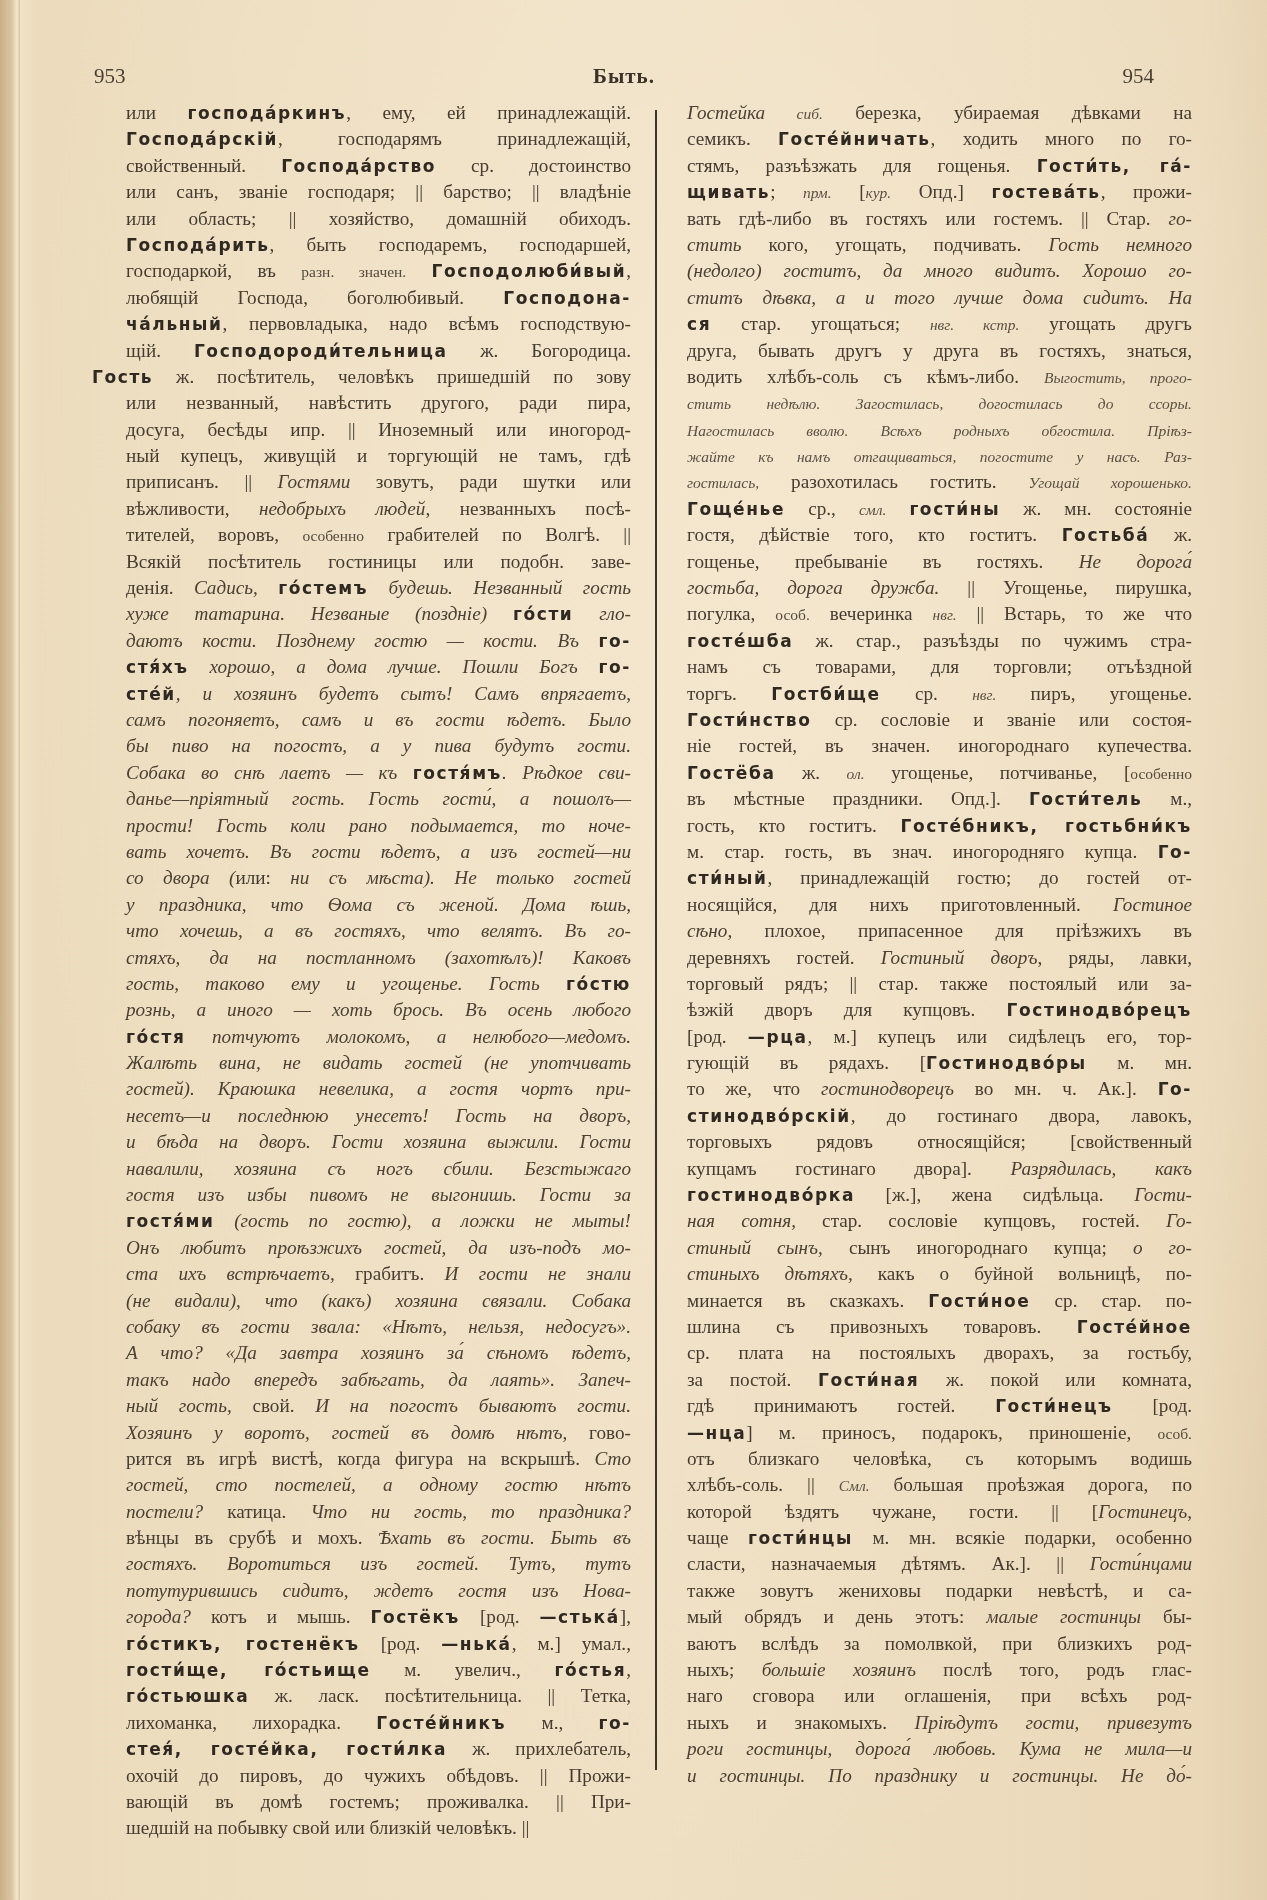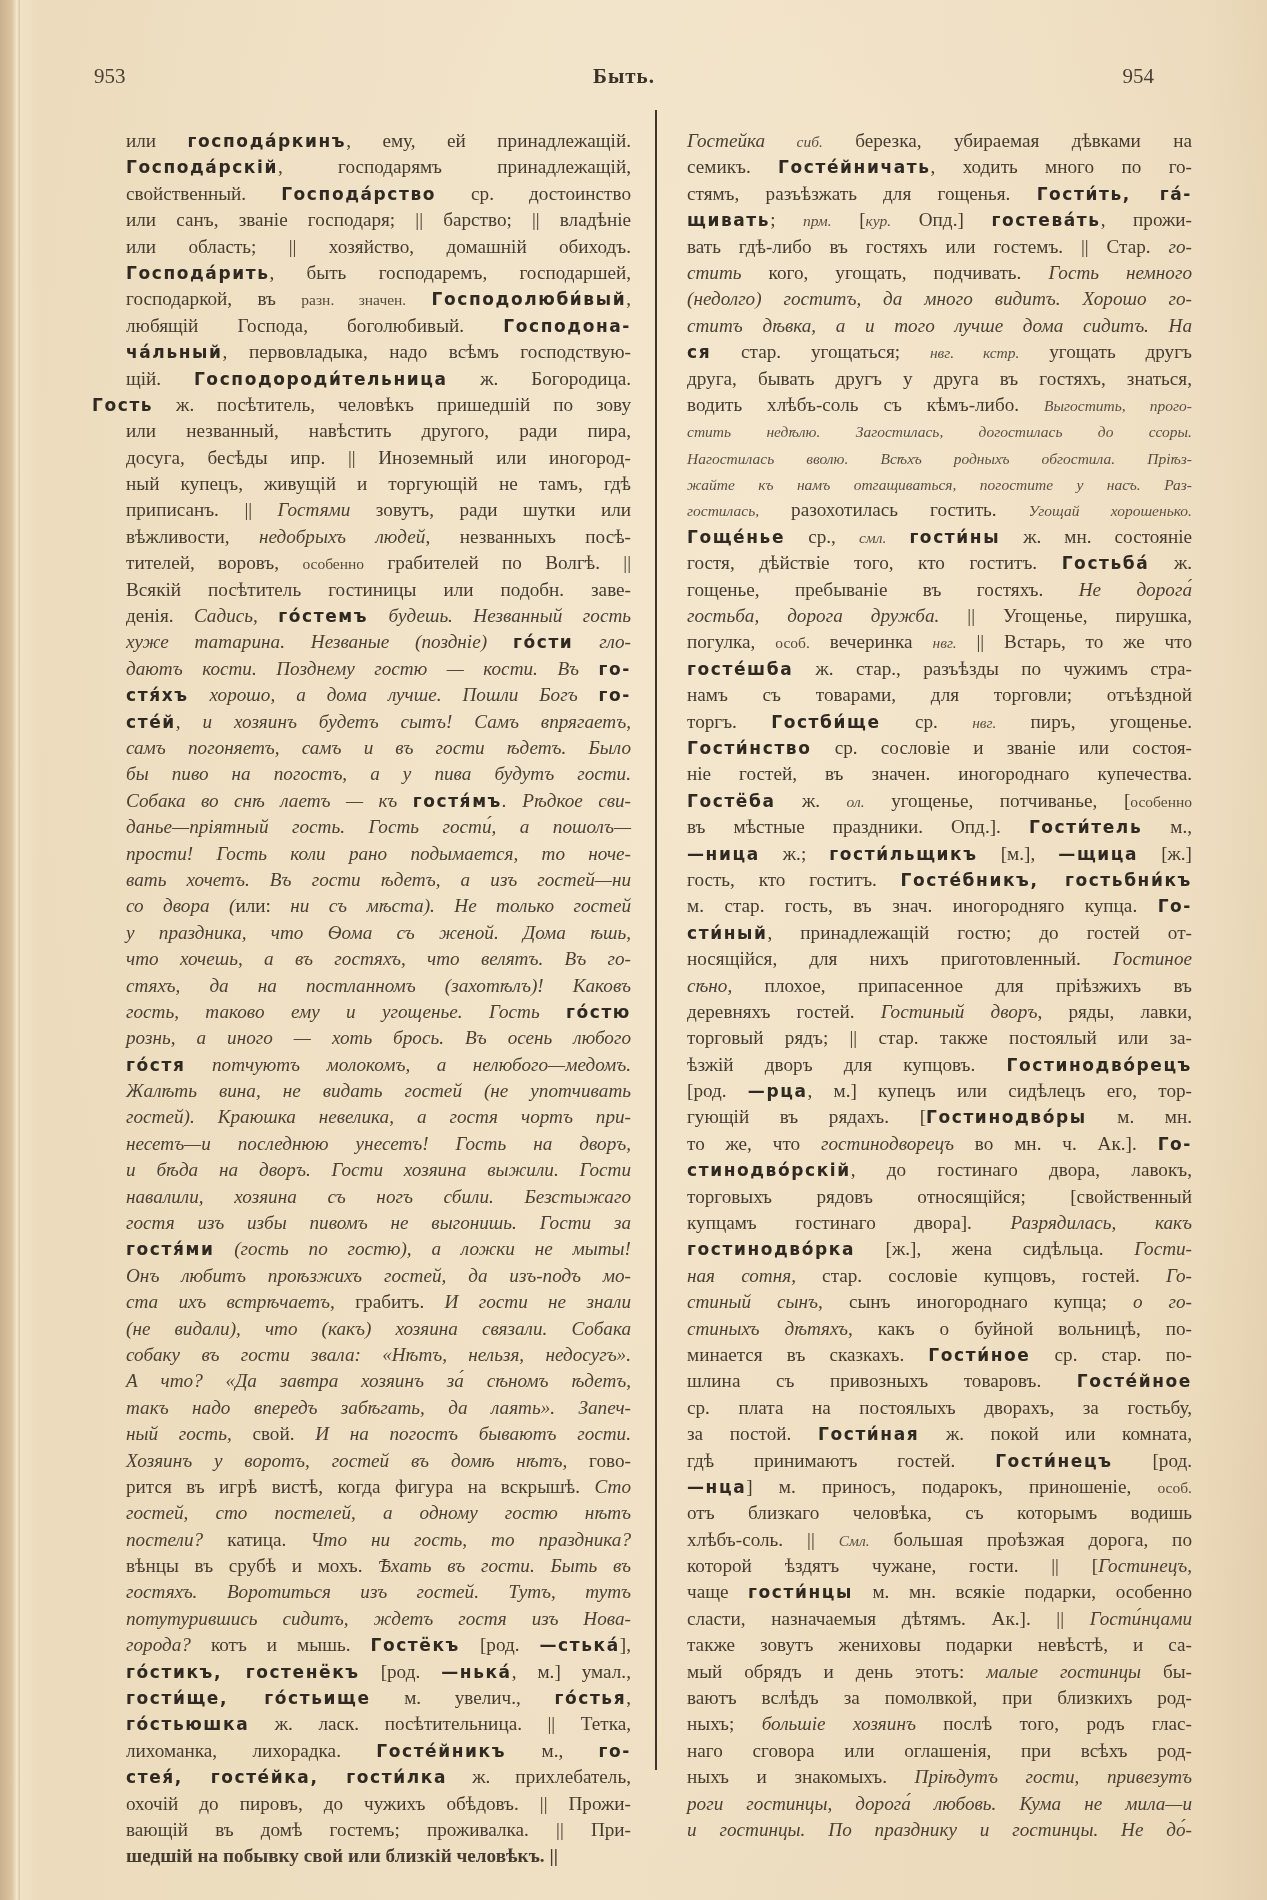--- a/index.html
+++ b/index.html
@@ -23,30 +23,30 @@
   .header {
     position:absolute; top:64px; left:94px; width:1060px; height:26px;
   }
   .pnum-left { position:absolute; left:0; top:0; font-size:21px; color:#4a3f33; }
   .pnum-right { position:absolute; right:0; top:0; font-size:21px; color:#4a3f33; }
   .running-head {
     position:absolute; left:0; right:0; top:0; text-align:center;
     font-size:21px; font-weight:bold; letter-spacing:1px; color:#3b3228;
   }
   .col {
-    position:absolute; top:123px;
-    font-size:19.2px; line-height:36px;
+    position:absolute; top:100px;
+    font-size:19.2px; line-height:25px;
   }
   .col-left { left:126px; width:505px; }
   .col-right { left:687px; width:505px; }
   .line {
     display:block; white-space:nowrap; text-align:justify;
     text-align-last:justify; height:26.4px; overflow:visible;
   }
-  .line.last { text-align-last:left;font-weight:bold; }
+  .line.last { text-align-last:left; }
   .line.hang { margin-left:-34px; }
   .b { font-family:"DejaVu Sans","Liberation Sans",sans-serif; font-weight:bold; letter-spacing:1.6px; font-size:17px; color:#2f2922; }
   .i { font-style:italic; color:#4b4034; }
   .n { color:#453b30; }
   .s { font-size:15.5px; color:#544a3e; }
   .si { font-style:italic; font-size:15.5px; color:#5a4f43; }
   .divider {
     position:absolute; left:655px; top:110px; width:2px; height:1660px;
     background:#3d352b;
   }
@@ -153,21 +153,20 @@
       <span class="line"><span class="n">гощенье, пребываніе въ гостяхъ. </span><span class="i">Не дорога́</span></span>
       <span class="line"><span class="i">гостьба, дорога дружба.</span><span class="n"> || Угощенье, пирушка,</span></span>
       <span class="line"><span class="n">погулка, </span><span class="s">особ.</span><span class="n"> вечеринка </span><span class="si">нвг.</span><span class="n"> || Встарь, то же что</span></span>
       <span class="line"><span class="b">госте́шба</span><span class="n"> ж. стар., разъѣзды по чужимъ стра-</span></span>
       <span class="line"><span class="n">намъ съ товарами, для торговли; отъѣздной</span></span>
       <span class="line"><span class="n">торгъ. </span><span class="b">Гостби́ще</span><span class="n"> ср. </span><span class="si">нвг.</span><span class="n"> пиръ, угощенье.</span></span>
       <span class="line"><span class="b">Гости́нство</span><span class="n"> ср. сословіе и званіе или состоя-</span></span>
       <span class="line"><span class="n">ніе гостей, въ значен. иногороднаго купечества.</span></span>
       <span class="line"><span class="b">Гостёба</span><span class="n"> ж. </span><span class="si">ол.</span><span class="n"> угощенье, потчиванье, [</span><span class="s">особенно</span></span>
       <span class="line"><span class="n">въ мѣстные праздники. Опд.]. </span><span class="b">Гости́тель</span><span class="n"> м.,</span></span>
-      <span class="line"><span class="b">—ница</span><span class="n"> ж.; </span><span class="b">гости́льщикъ</span><span class="n"> [м.], </span><span class="b">—щица</span><span class="n"> [ж.]</span></span>
       <span class="line"><span class="n">гость, кто гоститъ. </span><span class="b">Госте́бникъ, гостьбни́къ</span></span>
       <span class="line"><span class="n">м. стар. гость, въ знач. иногородняго купца. </span><span class="b">Го-</span></span>
       <span class="line"><span class="b">сти́ный</span><span class="n">, принадлежащій гостю; до гостей от-</span></span>
       <span class="line"><span class="n">носящійся, для нихъ приготовленный. </span><span class="i">Гостиное</span></span>
       <span class="line"><span class="i">сѣно,</span><span class="n"> плохое, припасенное для пріѣзжихъ въ</span></span>
       <span class="line"><span class="n">деревняхъ гостей. </span><span class="i">Гостиный дворъ</span><span class="n">, ряды, лавки,</span></span>
       <span class="line"><span class="n">торговый рядъ; || стар. также постоялый или за-</span></span>
       <span class="line"><span class="n">ѣзжій дворъ для купцовъ. </span><span class="b">Гостинодво́рецъ</span></span>
       <span class="line"><span class="n">[род. </span><span class="b">—рца</span><span class="n">, м.] купецъ или сидѣлецъ его, тор-</span></span>
       <span class="line"><span class="n">гующій въ рядахъ. [</span><span class="b">Гостинодво́ры</span><span class="n"> м. мн.</span></span>

